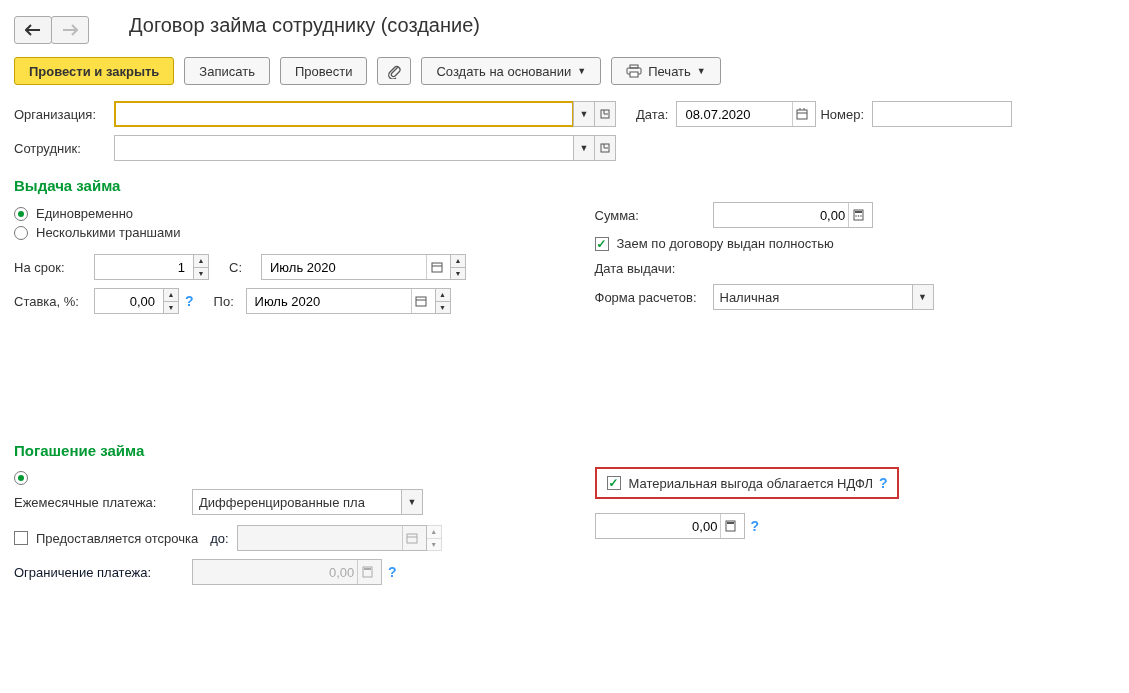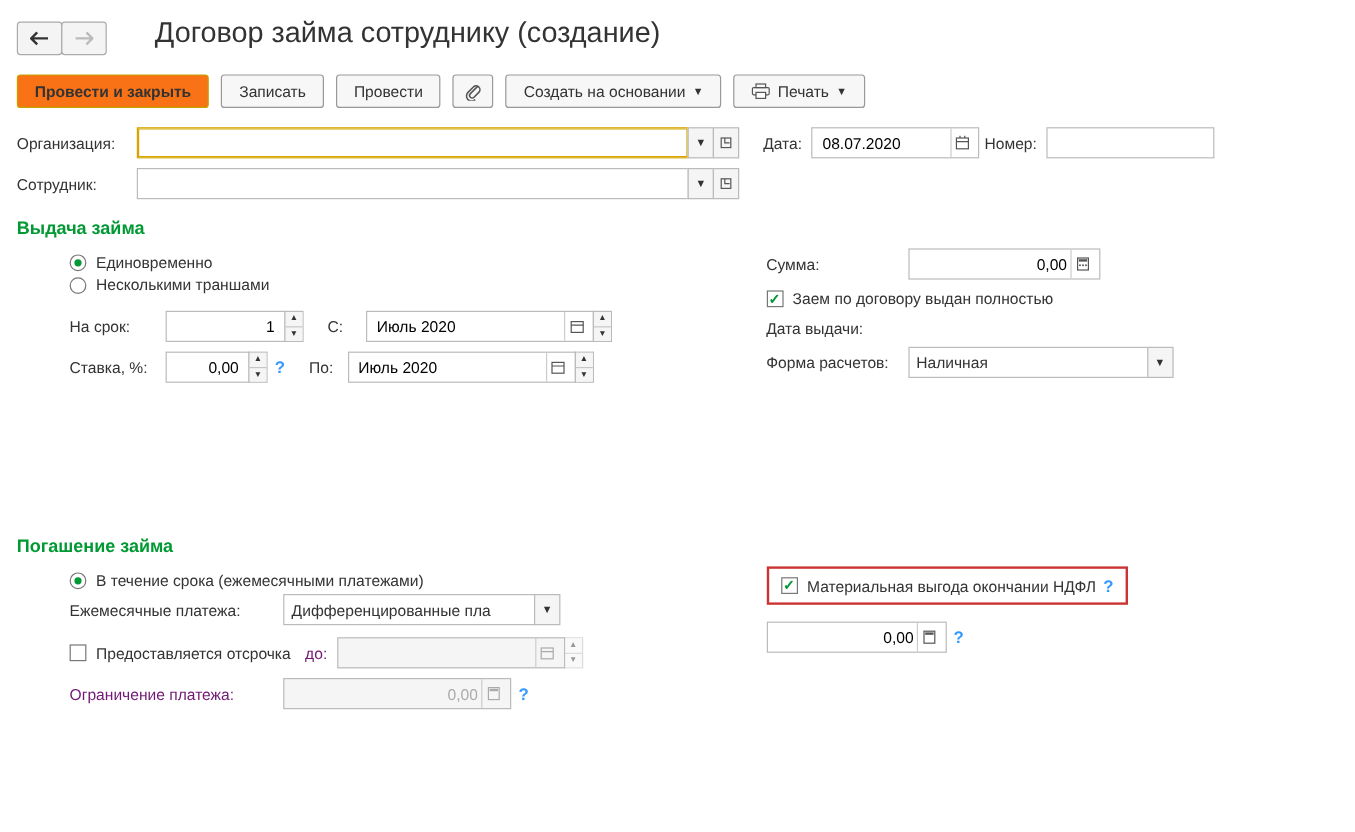--- a/index.html
+++ b/index.html
@@ -13,30 +13,30 @@
   }
   .row { display: flex; align-items: center; margin-bottom: 8px; }
   .nav-btn {
     border: 1px solid #aaa; background: #f4f4f4;
     width: 38px; height: 28px; display:flex; align-items:center; justify-content:center;
     border-radius: 3px; cursor: pointer; font-size: 14px;
   }
   .nav-btn + .nav-btn { margin-left: -1px; }
   .nav-btn.disabled { color: #bbb; }
   .nav-group { display:flex; margin-right: 40px; }
-  .title { font-size: 24px; margin: 4px 0 12px 0; }
+  .title { font-size: 20px; margin: 4px 0 12px 0; }
   .toolbar { display:flex; gap:10px; margin-bottom: 16px; align-items:center;}
   .btn {
     border: 1px solid #999; background:#f7f7f7; border-radius:3px;
     padding: 6px 14px; height:28px; display:flex; align-items:center; gap:6px; cursor:pointer;
   }
-  .btn.primary { background:#f97316; border-color:#c7a100; font-weight:bold;}
+  .btn.primary { background:#fde047; border-color:#c7a100; font-weight:bold;}
   .btn.icon-only { width: 34px; padding: 0; justify-content:center;}
   .lbl { margin-right: 8px; white-space: nowrap; }
-  .lbl.disabled { color: #701a75; }
+  .lbl.disabled { color: #0f172a; }
   .field {
     border:1px solid #bbb; height:26px; background:#fff; display:flex; align-items:center; padding:0 4px;
   }
   .field.focus { border-color: #d6a500; box-shadow: 0 0 0 1px #d6a500 inset; }
   .field input {
     border:none; outline:none; width:100%; font-size:13px; background:transparent; padding:2px 4px;
   }
   .addon {
     border:1px solid #bbb; height:26px; width:22px; display:flex; align-items:center; justify-content:center;
     background:#f5f5f5; margin-left:-1px; font-size:11px; cursor:pointer;
@@ -48,21 +48,21 @@
   .section-title { color: #009933; font-size: 15px; font-weight:bold; margin: 10px 0 8px 0;}
   .radio { display:flex; align-items:center; gap:8px; margin: 4px 0; cursor:pointer;}
   .radio-dot {
     width:14px; height:14px; border-radius:50%; border:1px solid #777; display:flex;
     align-items:center; justify-content:center; background:#fff;
   }
   .radio-dot.on::after { content:""; width:6px; height:6px; border-radius:50%; background:#009933;}
   .cb { display:flex; align-items:center; gap:8px; cursor:pointer;}
   .cb-box { width:14px; height:14px; border:1px solid #777; background:#fff; display:flex; align-items:center; justify-content:center; font-size:12px; color:#009933; font-weight:bold;}
   .cols { display:flex; gap:60px; align-items:flex-start;}
-  .col { flex:1;margin-left:44px; }
+  .col { flex:1; }
   .help { color:#3399ff; font-weight:bold; margin-left:6px; cursor:pointer; font-size:14px;}
   .dropdown-arrow { font-size:9px;}
   .hl-box { border: 2px solid #cc3333; padding: 6px 10px; display:inline-flex; align-items:center; }
   svg { display:block; }
   .select {
     border:1px solid #bbb; height:26px; background:#fff; display:flex; align-items:center; padding:0 6px; justify-content:space-between;
   }
 </style>
 </head>
 <body>
@@ -256,21 +256,20 @@
   </div>
 </div>
 
 <div style="height:110px"></div>
 
 <div class="section-title">Погашение займа</div>
 <div class="cols">
   <div class="col" style="max-width:540px">
     <div class="radio">
       <div class="radio-dot on"></div>
-      <span>В течение срока (ежемесячными платежами)</span>
     </div>
 
     <div class="row">
       <span class="lbl" style="width:170px">Ежемесячные платежа:</span>
       <div class="select" style="width:210px">
         <span>Дифференцированные пла</span>
       </div>
       <div class="addon">
           <span class="dropdown-arrow">▼</span>
         </div>
@@ -309,21 +308,21 @@
         </div>
       </div>
       <span class="help">?</span>
     </div>
   </div>
 
   <div class="col">
     <div class="hl-box" style="margin-bottom:14px">
       <div class="cb">
         <div class="cb-box">✓</div>
-        <span>Материальная выгода окончании НДФЛ</span>
+        <span>Материальная выгода облагается НДФЛ</span>
       </div>
       <span class="help">?</span>
     </div>
 
     <div class="row">
       <div class="field" style="width:150px">
         <input style="text-align: right;" value="0,00">
         <div class="addon inner">
           <svg width="11" height="12" viewBox="0 0 11 12">
               <rect x="1" y="1" width="9" height="10" fill="none" stroke="#555"></rect>

